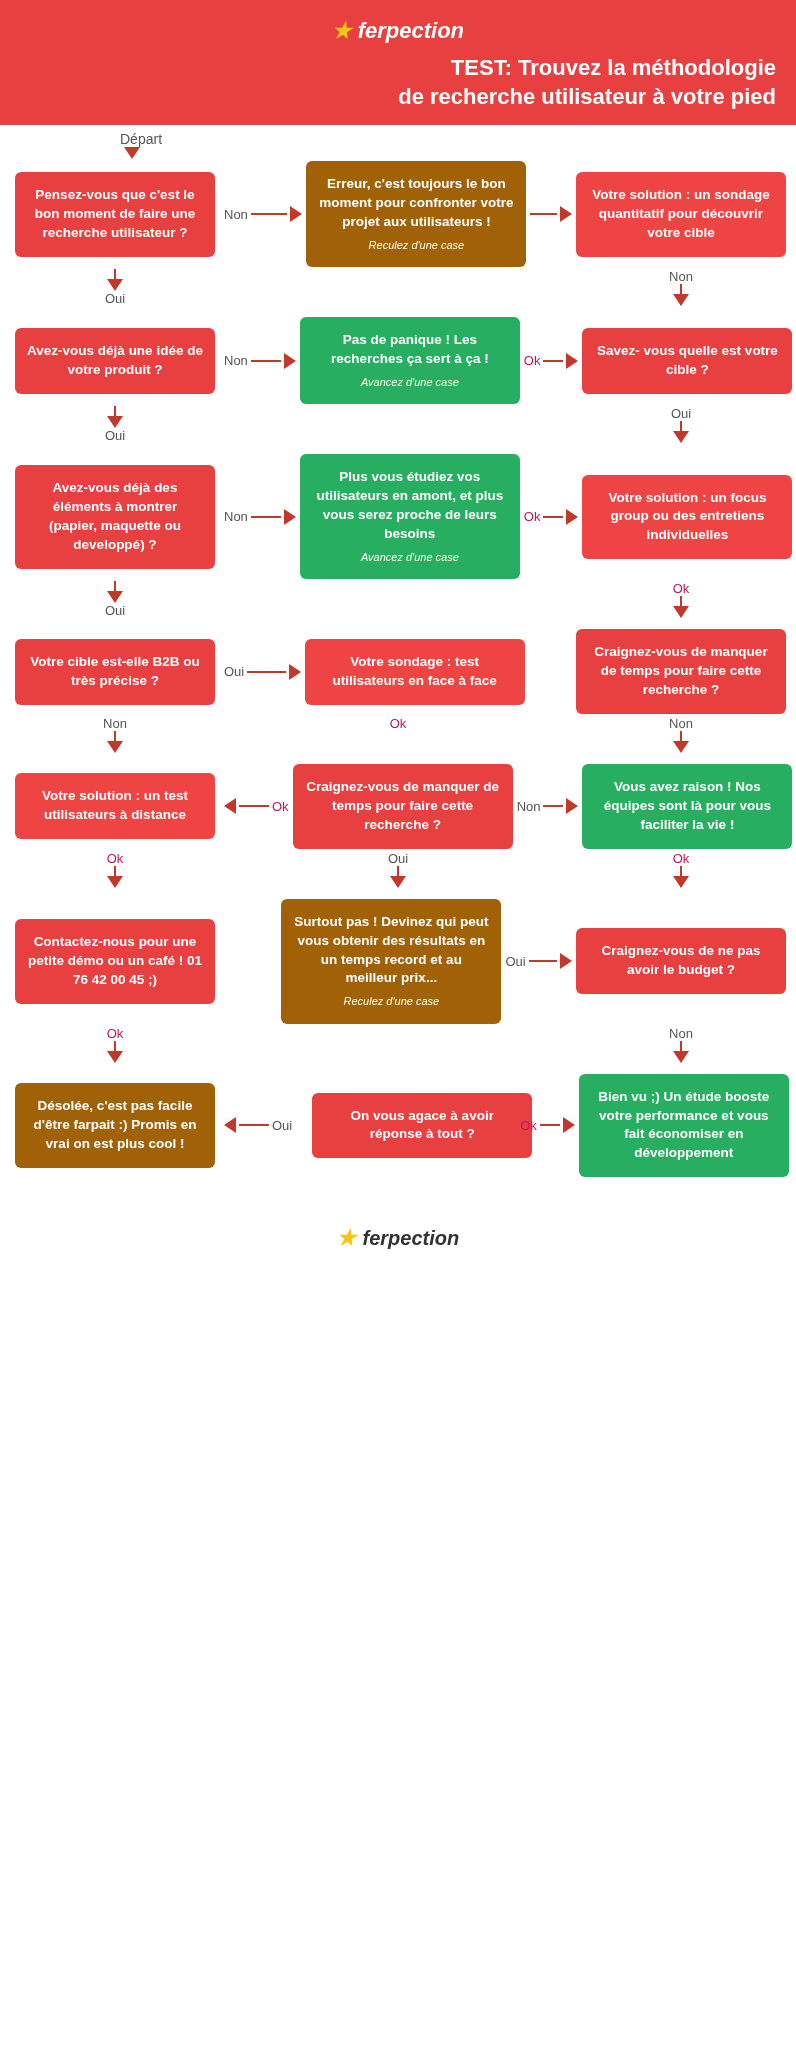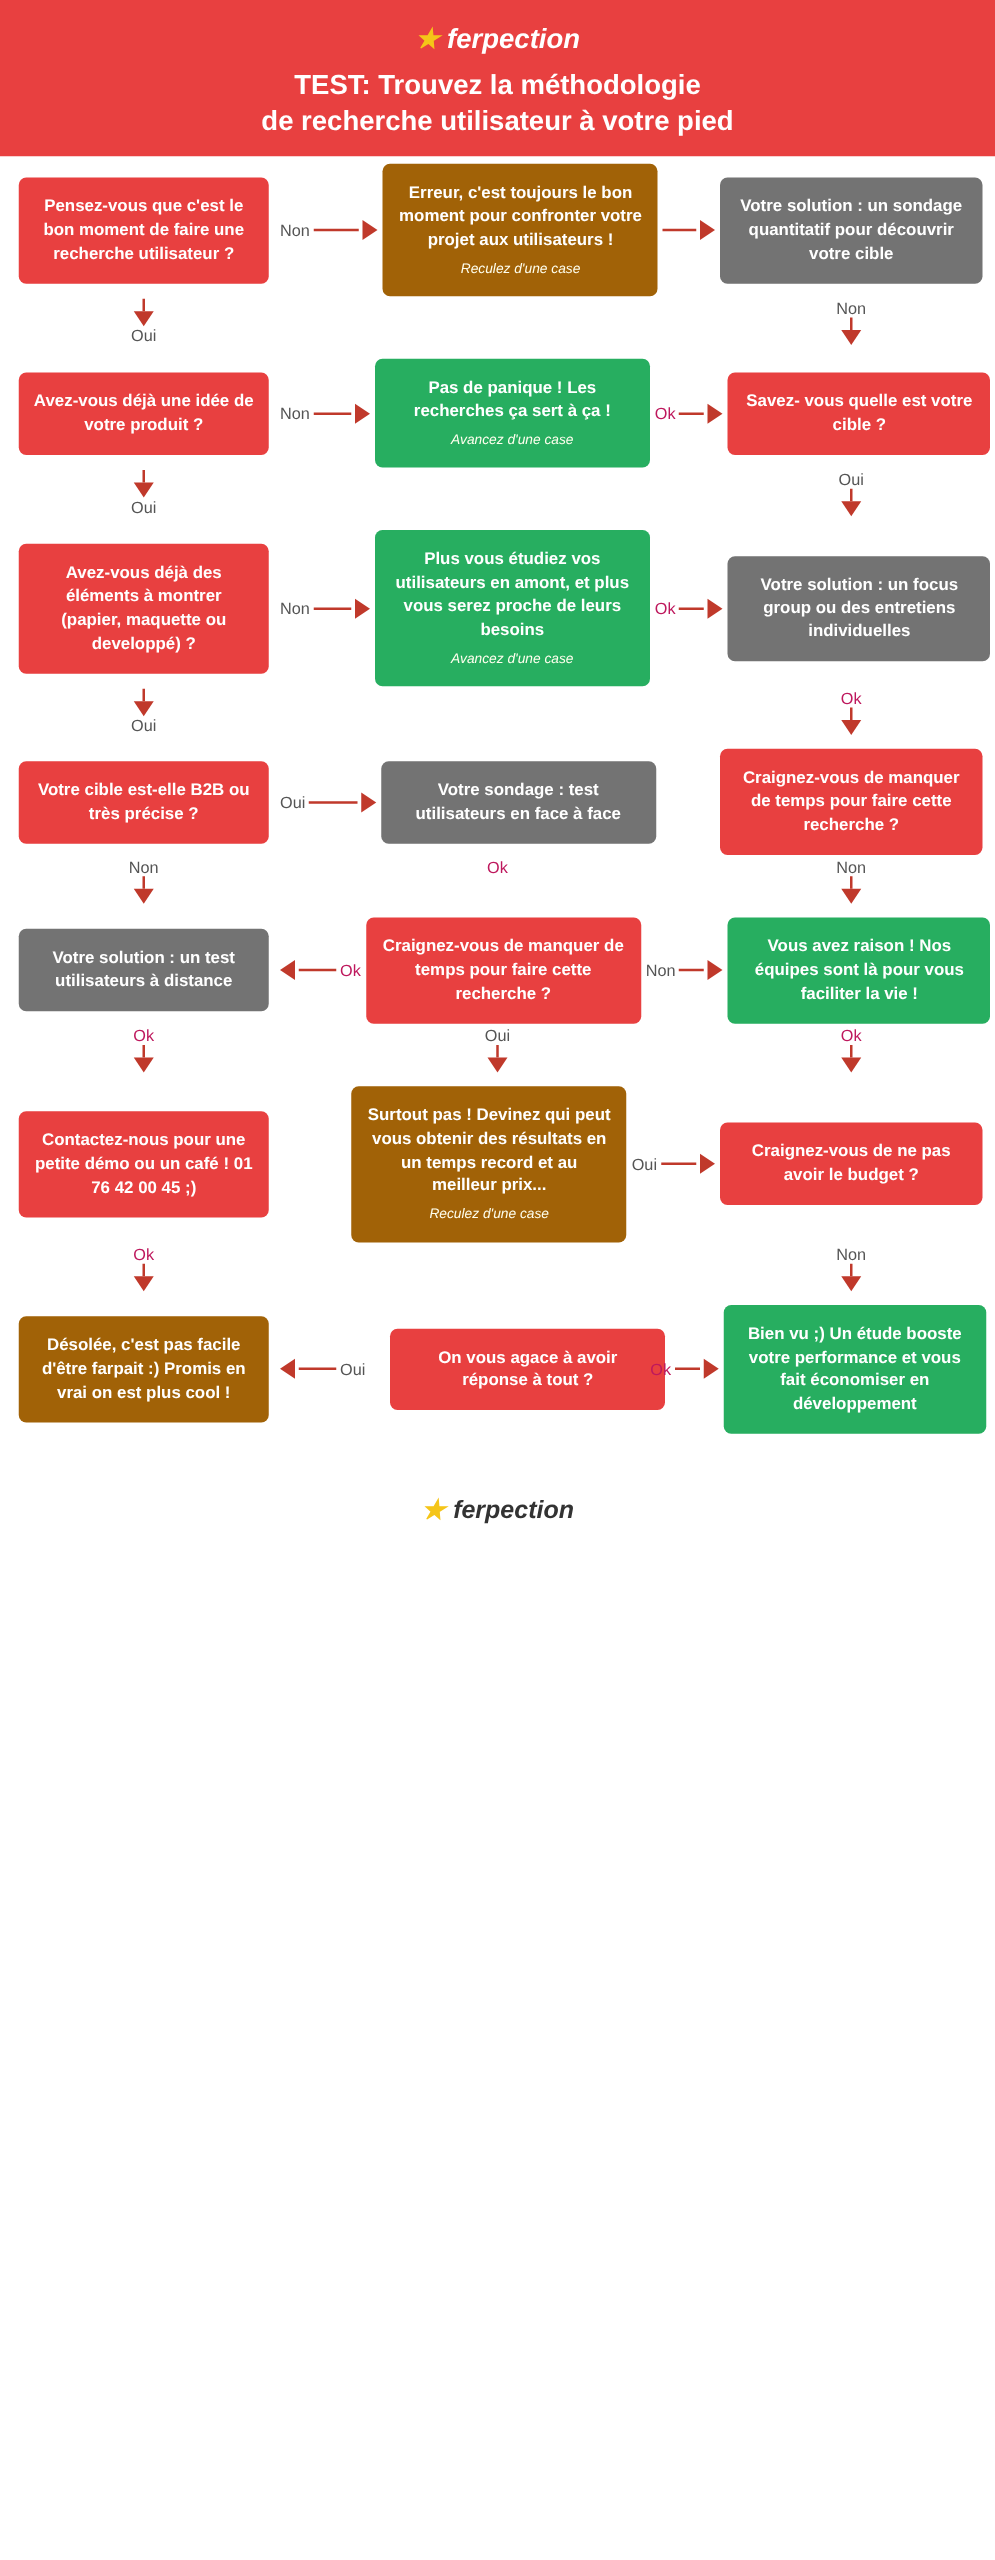--- a/index.html
+++ b/index.html
@@ -25,40 +25,41 @@
       justify-content: center;
       gap: 6px;
       margin-bottom: 10px;
     }
     .star-icon { color: #f5c518; font-size: 22px; }
     .header-title {
       color: #fff;
       font-size: 22px;
       font-weight: bold;
       line-height: 1.3;
+      text-align: right;
     }
 
     
     .label-oui { font-size: 13px; color: #555; text-align: center; display: block; }
     .label-non { font-size: 13px; color: #555; display: inline-block; }
     .label-ok  { font-size: 13px; color: #be185d; text-align: center; display: block; }
 
     
     .box {
       border-radius: 6px;
       padding: 14px 12px;
       text-align: center;
       color: #fff;
       font-size: 13.5px;
       line-height: 1.4;
       font-weight: bold;
     }
     .box-red    { background: #e84040; }
     .box-yellow { background: #a16207; }
-    .box-teal   { background: #737373; }
+    .box-teal   { background: #ef4444; }
     .box-green  { background: #27ae60; }
 
     .box-sub {
       font-size: 11px;
       font-weight: normal;
       font-style: italic;
       display: block;
       margin-top: 6px;
       color: #ffe;
     }
@@ -133,20 +134,28 @@
     <span>ferpection</span>
   </div>
   <div class="header-title">
     <span>TEST: Trouvez la méthodologie</span><br>
     <span>de recherche utilisateur à votre pied</span>
   </div>
 </div>
 
 <div class="flow">
 
+  <div style="display:flex; flex-direction:column; align-items:flex-start; margin-left:100px; margin-bottom:2px;">
+    <div style="display:flex; align-items:center; gap:6px;">
+      <span class="depart">Départ</span>
+    </div>
+    <div style="margin-left:14px;">
+      <div class="arr-d"></div>
+    </div>
+  </div>
 
   <div style="display:grid; grid-template-columns:210px auto 220px auto 210px; align-items:center; gap:0; margin-bottom:0;">
 
     <div style="display:flex; flex-direction:column; align-items:center;">
       <div class="box box-red w1">
         <span>Pensez-vous que c'est le bon moment de faire une recherche utilisateur ?</span>
       </div>
     </div>
 
     <div style="display:flex; align-items:center; gap:3px; justify-content:center; padding:0 4px;">

